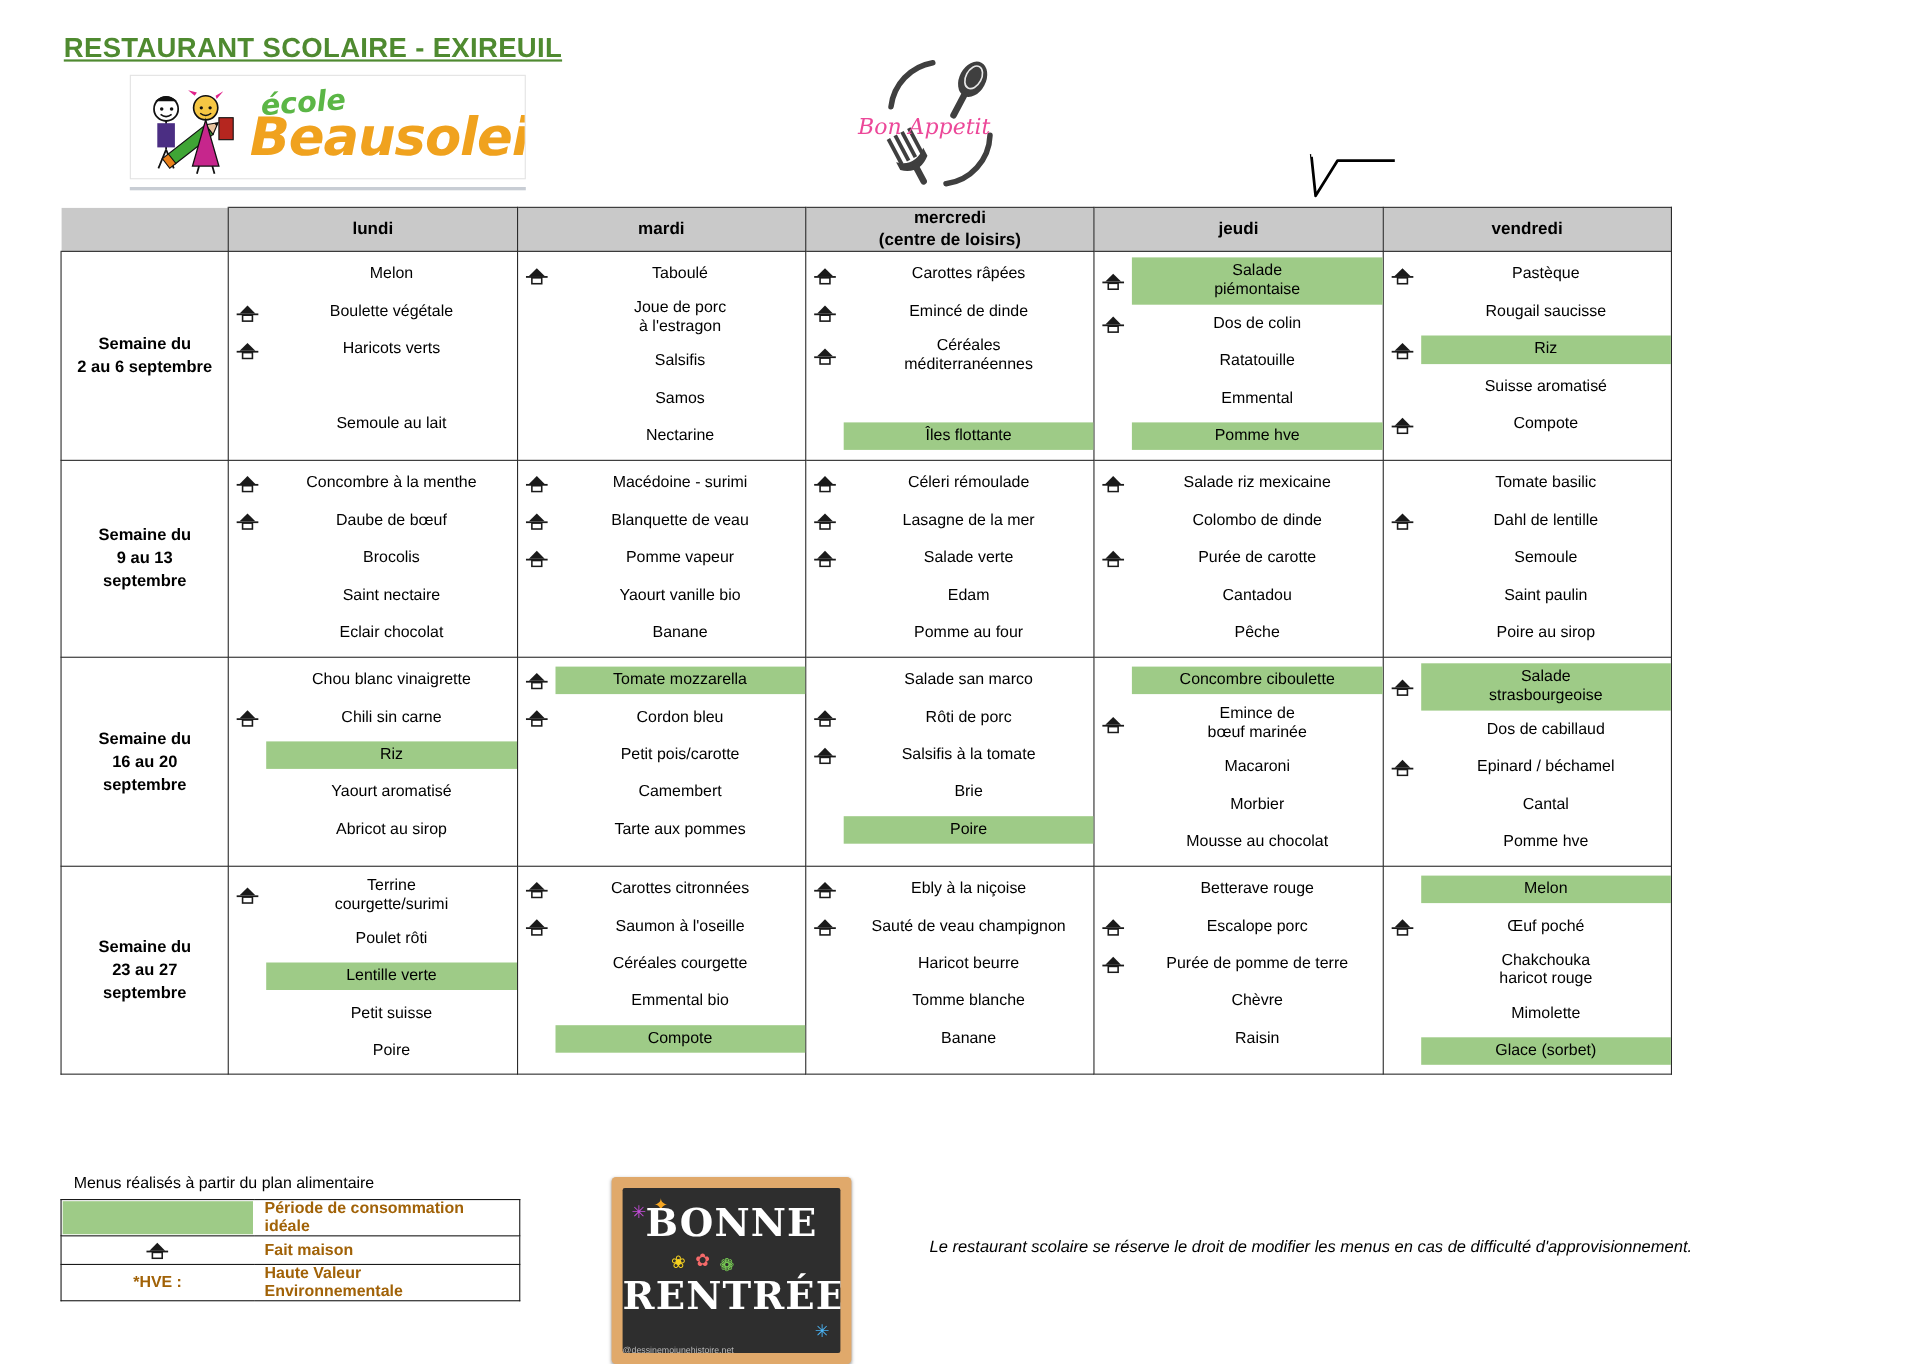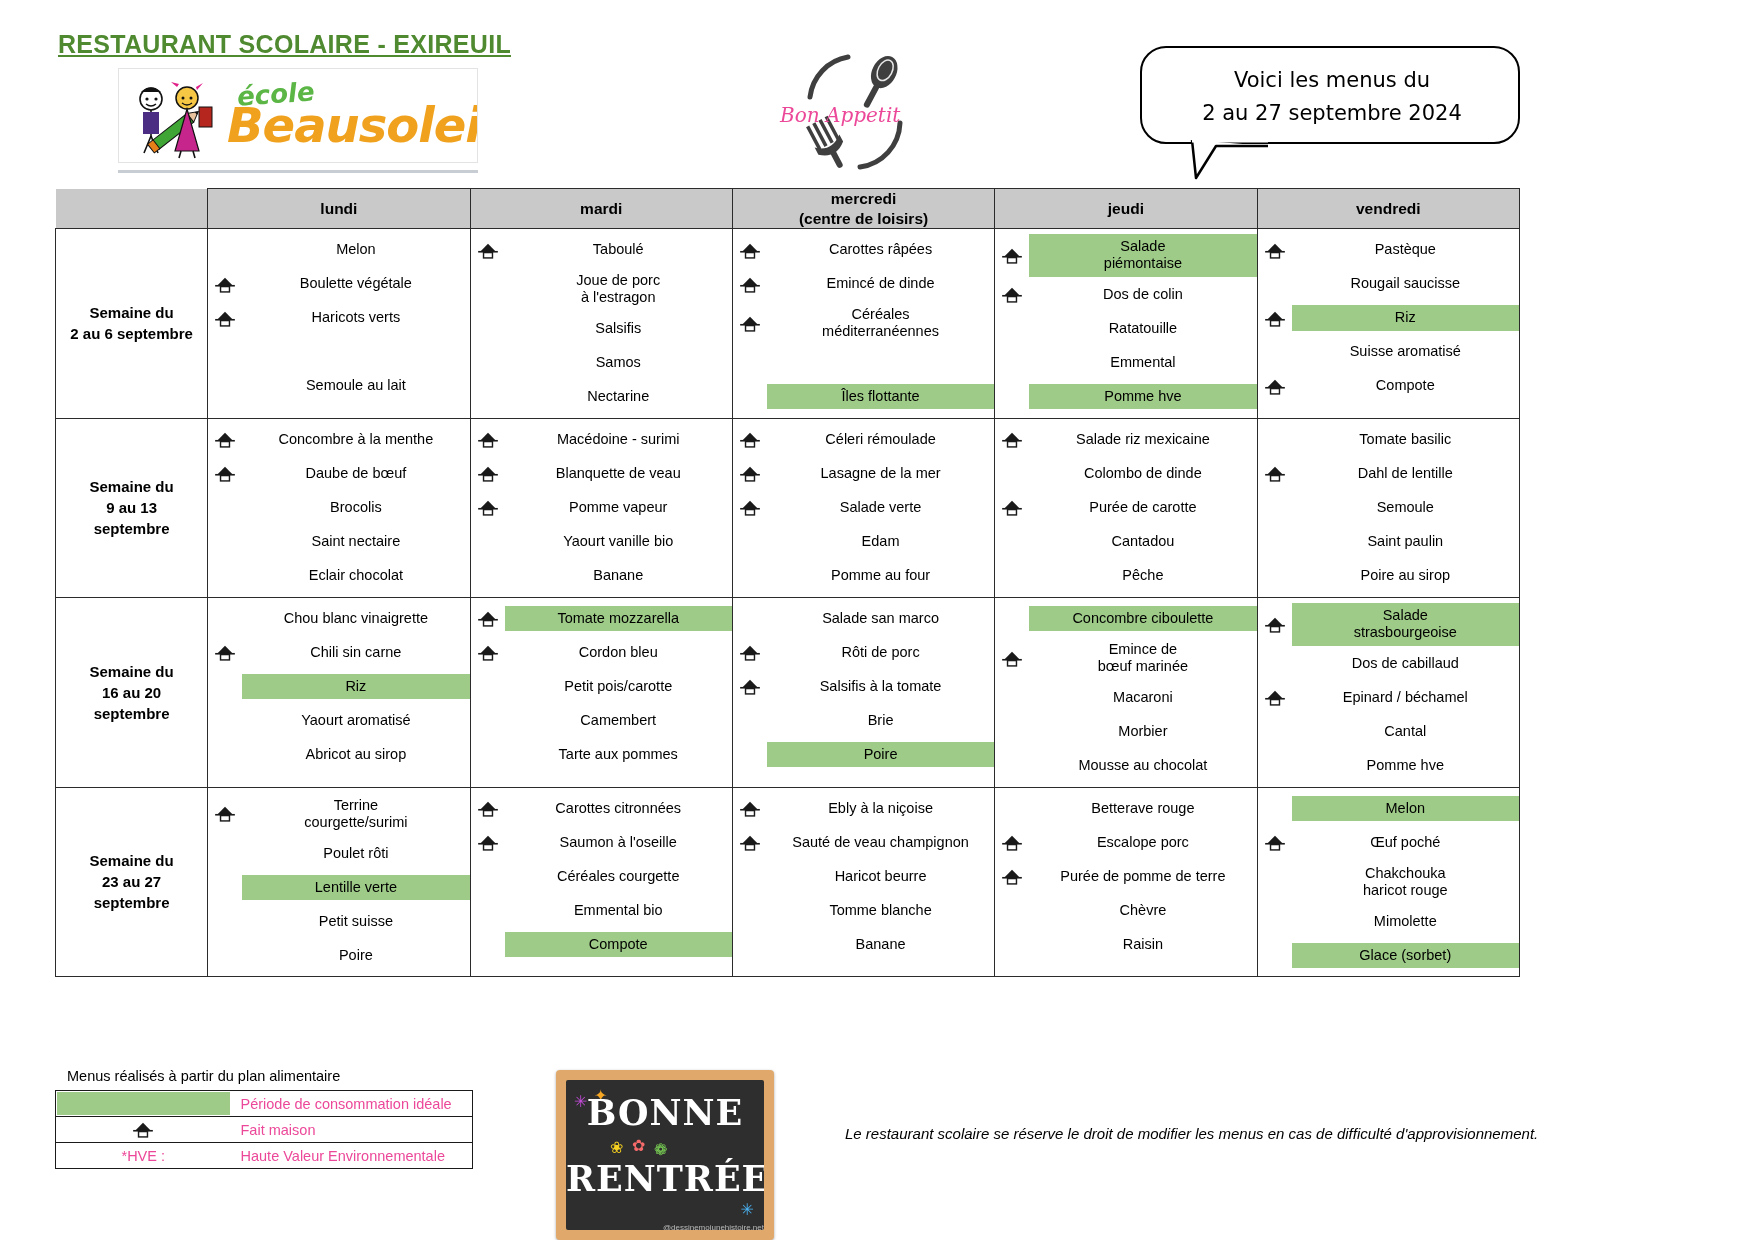--- a/index.html
+++ b/index.html
@@ -180,22 +180,23 @@
     position: absolute;
     left: 55px; top: 1090px;
     width: 418px;
     border-collapse: collapse;
     table-layout: fixed;
   }
   .legend-table td {
     border: 1.3px solid #1a1a1a;
     height: 26px;
     font-size: 14.5px;
-    color: #ec4899;
+    color: #a16207;
     padding: 0 16px;
+    font-weight: bold;
   }
   .legend-table td.key {
     width: 175px;
     text-align: center;
     border-right: none;
     position: relative;
   }
   .legend-table td.val {
     border-left: none;
     padding-left: 10px;
@@ -233,24 +234,23 @@
     font-family: "DejaVu Serif", serif;
     font-weight: bold;
     font-size: 35px;
     letter-spacing: 1px;
   }
   .cb-line1 { top: 12px; }
   .cb-line2 { top: 78px; }
   .cb-credit {
     position: absolute;
     bottom: -2px; width: 100%;
-    text-align: right;
+    text-align: left;
     color: #b9b9b9;
     font-size: 8px;
-    padding-left: 12px;
   }
   .sparkle { position:absolute; font-size:16px; }
 
   
   .disclaimer {
     position: absolute;
     left: 845px; top: 1091px;
     width: 880px;
     font-size: 15px;
     font-style: italic;
@@ -315,26 +315,20 @@
         <rect x="44" y="74" width="3.5" height="26" fill="#3f3f3f"></rect>
         <rect x="51" y="74" width="3.5" height="26" fill="#3f3f3f"></rect>
         <rect x="58" y="74" width="3.5" height="26" fill="#3f3f3f"></rect>
         <path d="M35 96 q13 12 28 0 l0 8 q-14 12 -28 0 z" fill="#3f3f3f"></path>
         <rect x="46" y="104" width="6" height="22" rx="3" fill="#3f3f3f"></rect>
       </g>
     </svg>
     <div class="bon-appetit-text">Bon Appetit</div>
   </div>
 
-  <div class="bubble">
-    <div class="bubble-text">
-      <div>Voici les menus du</div>
-      <div>2 au 27 septembre 2024</div>
-    </div>
-  </div>
   <svg class="bubble-tail" viewBox="0 0 80 42">
     <path d="M2 0 L6 38 L26 6 L78 6" fill="#fff" stroke="#000" stroke-width="2.5" stroke-linejoin="round"></path>
     <path d="M2 0 L78 0" stroke="#fff" stroke-width="5"></path>
   </svg>
 
   <table class="menu-table">
     <colgroup>
       <col class="col-week">
         <col class="col-day">
         <col class="col-day">

